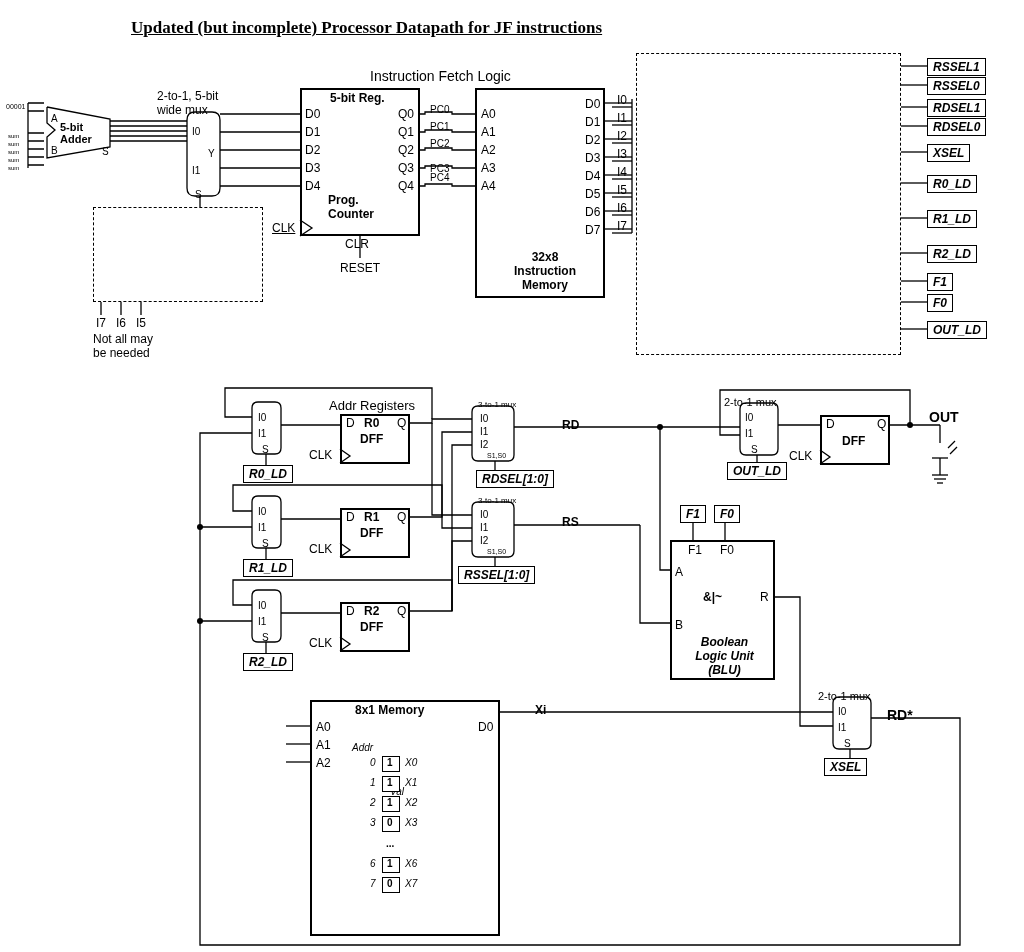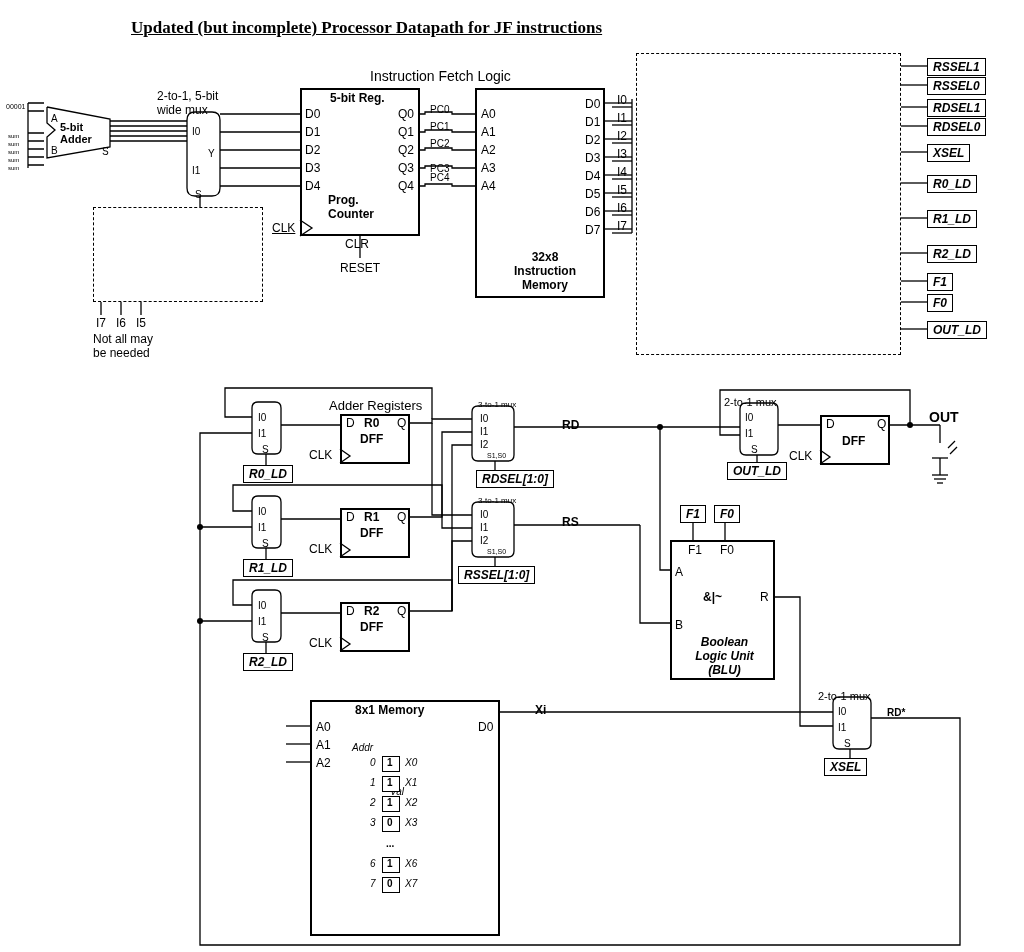--- a/index.html
+++ b/index.html
@@ -151,21 +151,21 @@
 <div class="sigbox" style="left:927px; top:99px;">RDSEL1</div>
 <div class="sigbox" style="left:927px; top:118px;">RDSEL0</div>
 <div class="sigbox" style="left:927px; top:144px;">XSEL</div>
 <div class="sigbox" style="left:927px; top:175px;">R0_LD</div>
 <div class="sigbox" style="left:927px; top:210px;">R1_LD</div>
 <div class="sigbox" style="left:927px; top:245px;">R2_LD</div>
 <div class="sigbox" style="left:927px; top:273px;">F1</div>
 <div class="sigbox" style="left:927px; top:294px;">F0</div>
 <div class="sigbox" style="left:927px; top:321px;">OUT_LD</div>
 
-<div class="lbl" style="left:329px; top:398px; font-size:13px;">Adder Registers</div>
+<div class="lbl" style="left:329px; top:398px; font-size:13px;">Addr Registers</div>
 
 <div class="box" style="left:340px; top:414px; width:70px; height:50px;"></div>
 <div class="lbl" style="left:346px; top:416px;">D</div>
 <div class="lbl b" style="left:364px; top:416px;">R0</div>
 <div class="lbl" style="left:397px; top:416px;">Q</div>
 <div class="lbl b" style="left:360px; top:432px;">DFF</div>
 <div class="lbl" style="left:309px; top:448px;">CLK</div>
 <div class="sigbox" style="left:243px; top:465px;">R0_LD</div>
 <div class="lbl sm" style="left:258px; top:412px;">I0</div>
 <div class="lbl sm" style="left:258px; top:428px;">I1</div>
@@ -233,21 +233,21 @@
 <div class="lbl b" style="left:703px; top:590px;">&amp;|~</div>
 <div class="lbl b i" style="left:692px; top:635px; white-space:pre-line; text-align:center; width:65px;">Boolean
 Logic Unit
 (BLU)</div>
 
 <div class="lbl" style="left:818px; top:690px; font-size:11px;">2-to-1 mux</div>
 <div class="lbl sm" style="left:838px; top:706px;">I0</div>
 <div class="lbl sm" style="left:838px; top:722px;">I1</div>
 <div class="lbl sm" style="left:844px; top:738px;">S</div>
 <div class="sigbox" style="left:824px; top:758px;">XSEL</div>
-<div class="lbl b" style="left:887px; top:707px; font-size:10px;">RD*</div>
+<div class="lbl b" style="left:887px; top:707px; font-size:14px;">RD*</div>
 
 <div class="box" style="left:310px; top:700px; width:190px; height:236px;"></div>
 <div class="lbl b" style="left:355px; top:703px;">8x1 Memory</div>
 <div class="lbl" style="left:316px; top:720px;">A0</div>
 <div class="lbl" style="left:316px; top:738px;">A1</div>
 <div class="lbl" style="left:316px; top:756px;">A2</div>
 <div class="lbl" style="left:478px; top:720px;">D0</div>
 <div class="lbl b" style="left:535px; top:703px;">Xi</div>
 <div class="lbl i sm" style="left:352px; top:742px;">Addr</div>
 <div class="lbl i sm" style="left:390px; top:742px;margin-top:44px;">Val</div>

